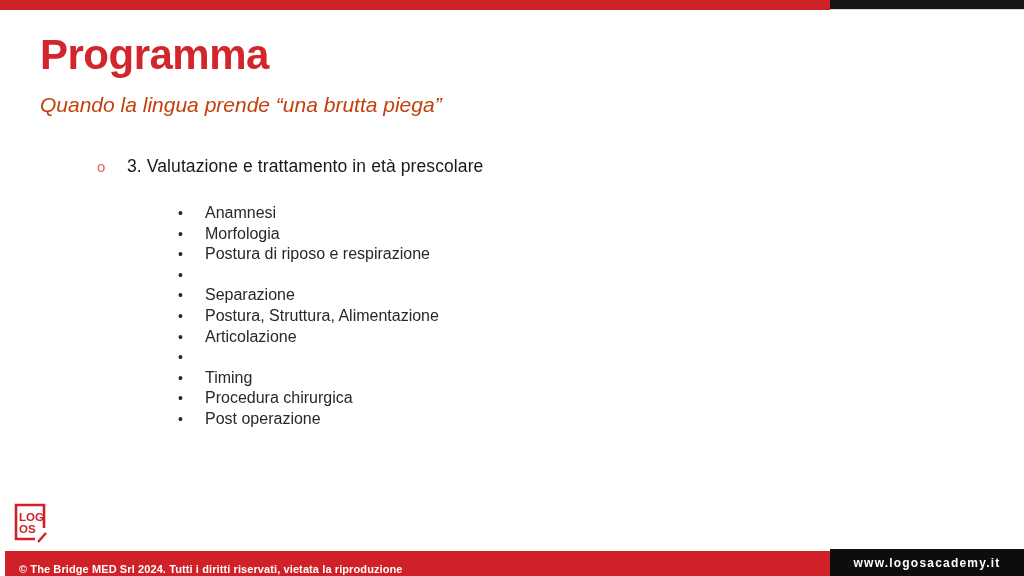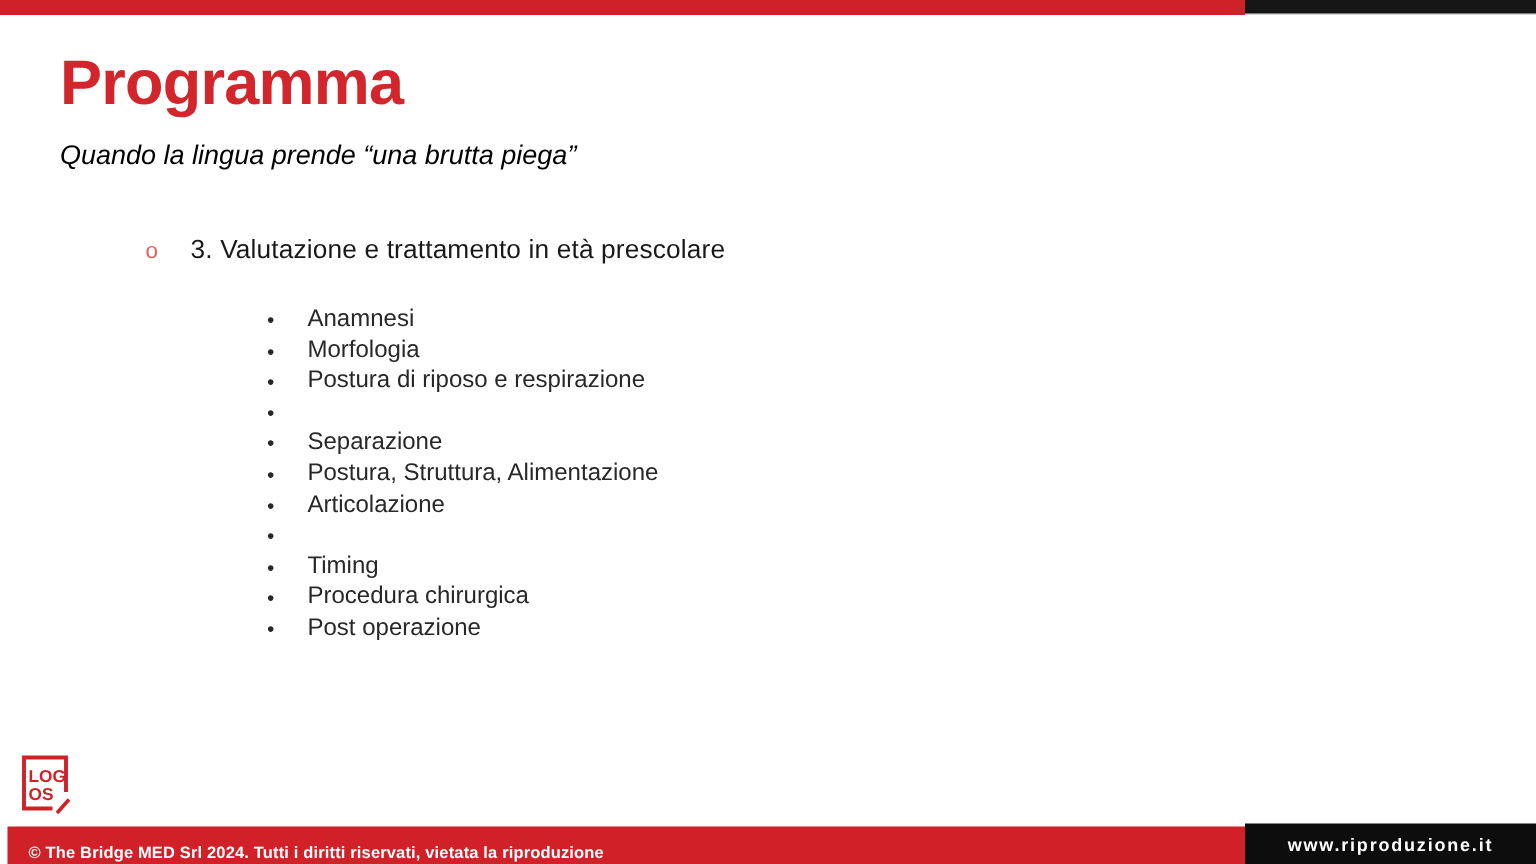--- a/index.html
+++ b/index.html
@@ -31,22 +31,22 @@
 
   
   .title {
     position: absolute; left: 40px; top: 31px;
     font-size: 42px; font-weight: 800;
     letter-spacing: -0.5px;
     color: #d2262c;
   }
   .subtitle {
     position: absolute; left: 40px; top: 93px;
-    font-size: 18px; font-style: italic; font-weight: 500;
-    color: #000000;
+    font-size: 21px; font-style: italic; font-weight: 500;
+    color: #c2410c;
   }
 
   
   .section-row {
     position: absolute; left: 97px; top: 156px;
     display: flex; align-items: baseline;
   }
   .section-bullet {
     font-size: 15px; font-weight: 400;
     color: #e2635e;
@@ -183,16 +183,16 @@
     <path d="M31 26 V3 H3 V37 H22" fill="none" stroke="#ce2228" stroke-width="2.6"></path>
     <path d="M25 40 L33 31" fill="none" stroke="#ce2228" stroke-width="2.4"></path>
     <text x="6" y="19" font-size="11.5" font-weight="bold" fill="#ce2228" font-family="Liberation Sans, sans-serif">LOG</text>
     <text x="6" y="31" font-size="11.5" font-weight="bold" fill="#ce2228" font-family="Liberation Sans, sans-serif">OS</text>
   </svg>
 
   <div class="footer-red">
     <span class="footer-copyright">© The Bridge MED Srl 2024. Tutti i diritti riservati, vietata la riproduzione</span>
   </div>
   <div class="footer-black">
-    <span class="footer-website">www.riproduzione.it</span>
+    <span class="footer-website">www.logosacademy.it</span>
   </div>
 
 </div>
 
 </body></html>

